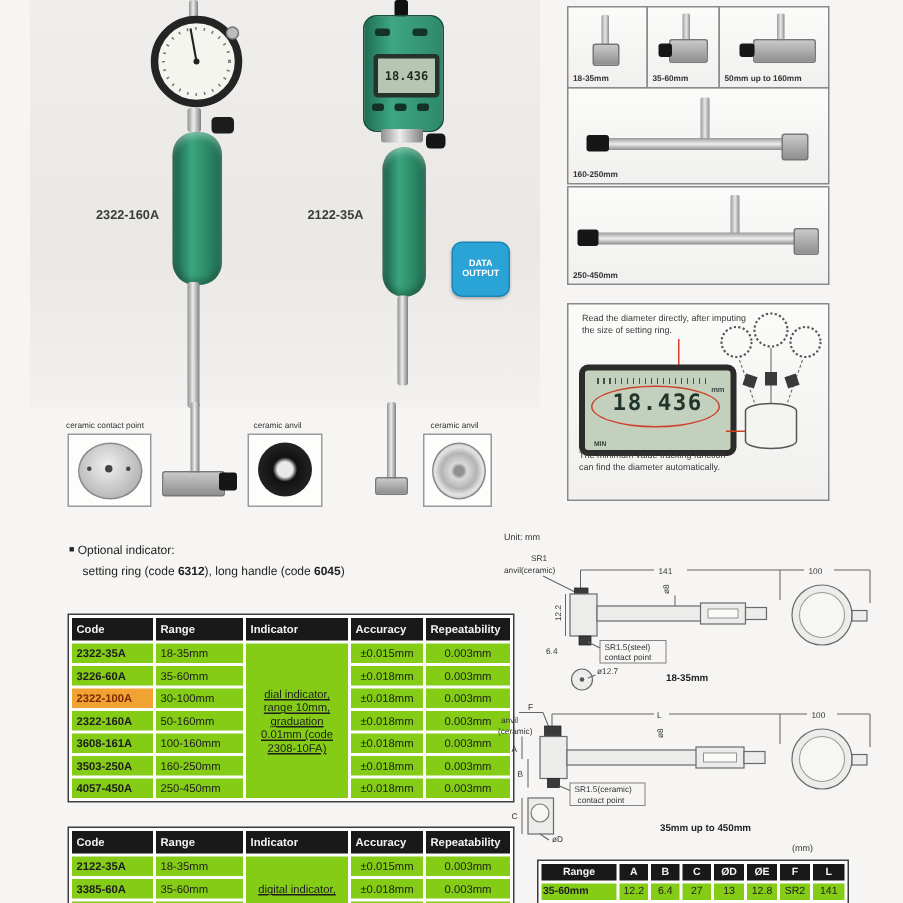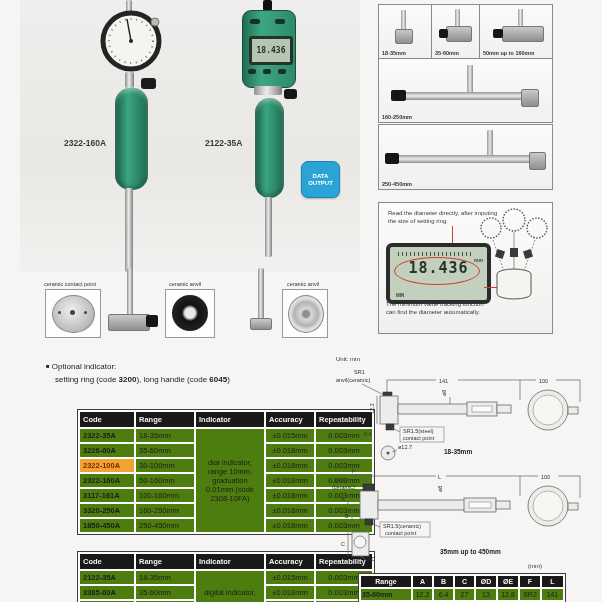--- a/index.html
+++ b/index.html
@@ -39,25 +39,25 @@
   .dot{position:absolute;border-radius:50%;background:#444;}
   .anvil-black{position:absolute;left:6px;top:5px;width:36px;height:36px;border-radius:50%;
                background:radial-gradient(circle,#e9e9e9 0 20%,#111 32%,#222 70%,#000 100%);}
   .anvil-chrome{position:absolute;left:5px;top:5px;width:34px;height:36px;border-radius:50%;border:1px solid #8a8a8a;
                 background:radial-gradient(circle,#8f8f8f 0 12%,#d9d9d9 22%,#b3b3b3 48%,#e3e3e3 64%,#a9a9a9 100%);}
   
   .note{font-size:8px;color:#222;line-height:13px;}
   .note b{font-weight:bold;}
   
   table{border-collapse:separate;border-spacing:2px;background:#fcfcfc;border:1px solid #3c3c3c;}
-  table.spec{table-layout:fixed;width:284px;margin-left:32px;}
+  table.spec{table-layout:fixed;width:284px;}
   th{background:#191919;color:#f2f2f2;font-size:7.5px;font-weight:bold;text-align:left;padding:3px 3px;}
-  td{background:#4d7c0f;color:#1d1d1d;font-size:7.5px;padding:2px 3px;}
+  td{background:#84cc16;color:#1d1d1d;font-size:7.5px;padding:2px 3px;}
   tbody td:first-child{font-weight:bold;}
-  td.ind{text-align:left;vertical-align:middle;line-height:9px;}
+  td.ind{text-align:left;vertical-align:middle;line-height:9px;text-decoration:underline;}
   td.hl{background:#f0a233;color:#7c2800;}
   table.spec td:nth-child(3),table.spec td:nth-child(4){text-align:center;}
   table.spec tbody tr td.ind ~ td{text-align:center;}
   table.dims{table-layout:fixed;width:190px;}
   table.dims th{text-align:center;padding:2px 1px;font-size:7px;}
   table.dims td{text-align:center;font-weight:normal !important;font-size:7px;padding:2px 1px;}
   table.dims td:first-child{text-align:left;font-weight:bold !important;}
   
   .pbox{border:1px solid #8a8a8a;background:linear-gradient(180deg,#fbfbf9,#f1f0ee);}
   .pbox .plabel{position:absolute;left:3px;bottom:2px;font-size:5.5px;font-weight:bold;color:#333;}
@@ -141,21 +141,21 @@
   <div class="abs rod" style="left:258px;top:268px;width:6px;height:54px;"></div>
   <div class="abs g-head" style="left:250px;top:318px;width:20px;height:10px;"></div>
   <div class="abs co-label" style="left:287px;top:281px;">ceramic anvil</div>
   <div class="abs co-box" style="left:282px;top:289px;width:44px;height:47px;">
     <div class="anvil-chrome"></div>
   </div>
 
   <div class="abs note" style="left:46px;top:360px;width:290px;">
     <span style="font-size:6px;vertical-align:1px;">■</span>
     <span>Optional indicator:</span><br>
-    <span style="padding-left:9px;">setting ring (code </span><b>3200</b><span>), long handle (code </span><b>6045</b><span>)</span>
+    <span style="padding-left:9px;">setting ring (code </span><b>6312</b><span>), long handle (code </span><b>6045</b><span>)</span>
   </div>
 
   <table class="spec abs" style="left:45px;top:409px;">
     <colgroup>
         <col style="width:54px">
         <col style="width:58px">
         <col style="width:68px">
         <col style="width:48px">
         <col style="width:56px">
       </colgroup>
@@ -188,33 +188,33 @@
           <td>±0.018mm</td>
           <td>0.003mm</td>
         </tr>
         <tr>
           <td>2322-160A</td>
           <td>50-160mm</td>
           <td>±0.018mm</td>
           <td>0.003mm</td>
         </tr>
         <tr>
-          <td>3117-161A</td>
+          <td>3608-161A</td>
           <td>100-160mm</td>
           <td>±0.018mm</td>
           <td>0.003mm</td>
         </tr>
         <tr>
-          <td>3320-250A</td>
+          <td>3503-250A</td>
           <td>160-250mm</td>
           <td>±0.018mm</td>
           <td>0.003mm</td>
         </tr>
         <tr>
-          <td>1850-450A</td>
+          <td>4057-450A</td>
           <td>250-450mm</td>
           <td>±0.018mm</td>
           <td>0.003mm</td>
         </tr>
       </tbody>
   </table>
 
   <table class="spec abs" style="left:45px;top:551px;">
     <colgroup>
         <col style="width:54px">

